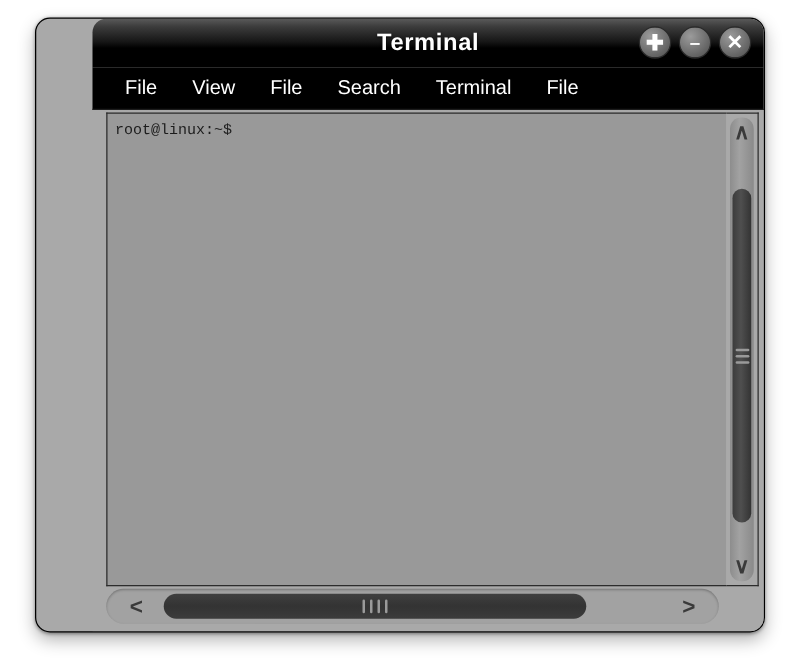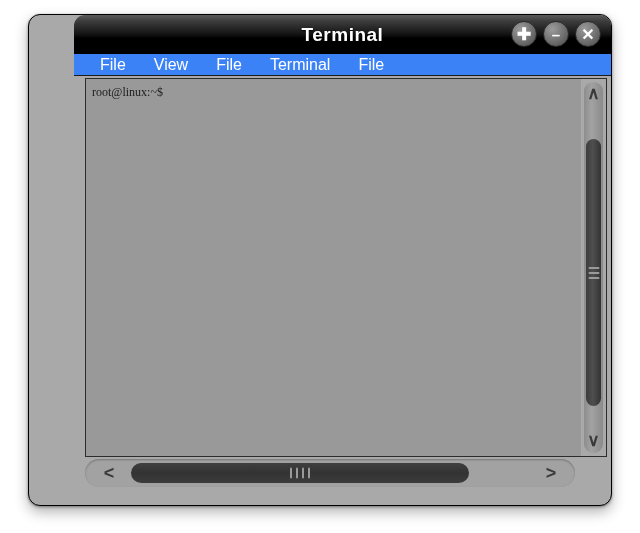--- a/index.html
+++ b/index.html
@@ -83,22 +83,22 @@
     border: 1px solid #2a2a2a;
     box-sizing: border-box;
     cursor: pointer;
     user-select: none;
   }
   .winbtn.minimize { font-size: 15px; }
   .winbtn.close   { font-size: 16px; }
 
   
   .menubar {
-    height: 22px;
-    background: #3b82f6;
+    height: 34px;
+    background: #000000;
     display: flex;
     align-items: center;
     padding-left: 14px;
     border-bottom: 1px solid #1c1c1c;
     box-sizing: border-box;
     text-align: center;
   }
   .menu-item {
     color: #ffffff;
     font-size: 16px;
@@ -130,21 +130,21 @@
   .terminal-screen {
     flex: 1;
     background: #999999;
     border: 1px solid #2c2c2c;
     border-right: none;
     box-sizing: border-box;
     padding: 6px 6px;
     overflow: hidden;
   }
   .term-line {
-    font-family: Liberation Serif, serif;
+    font-family: Liberation Mono, monospace;
     font-size: 12px;
     color: #1c1c1c;
     white-space: pre;
     line-height: 15px;
   }
 
   
   .vscroll {
     width: 26px;
     background: #a9a9a9;
@@ -276,20 +276,21 @@
         <div class="winbtn maximize">✚</div>
         <div class="winbtn minimize">–</div>
         <div class="winbtn close">✕</div>
       </div>
     </div>
 
     <div class="menubar">
       <div class="menu-item">File</div>
       <div class="menu-item">View</div>
       <div class="menu-item">File</div>
+      <div class="menu-item">Search</div>
       <div class="menu-item">Terminal</div>
       <div class="menu-item">File</div>
     </div>
 
     <div class="body-area">
 
       <div class="terminal-wrap">
 
         <div class="terminal-screen">
           <div class="term-line">root@linux:~$</div>

